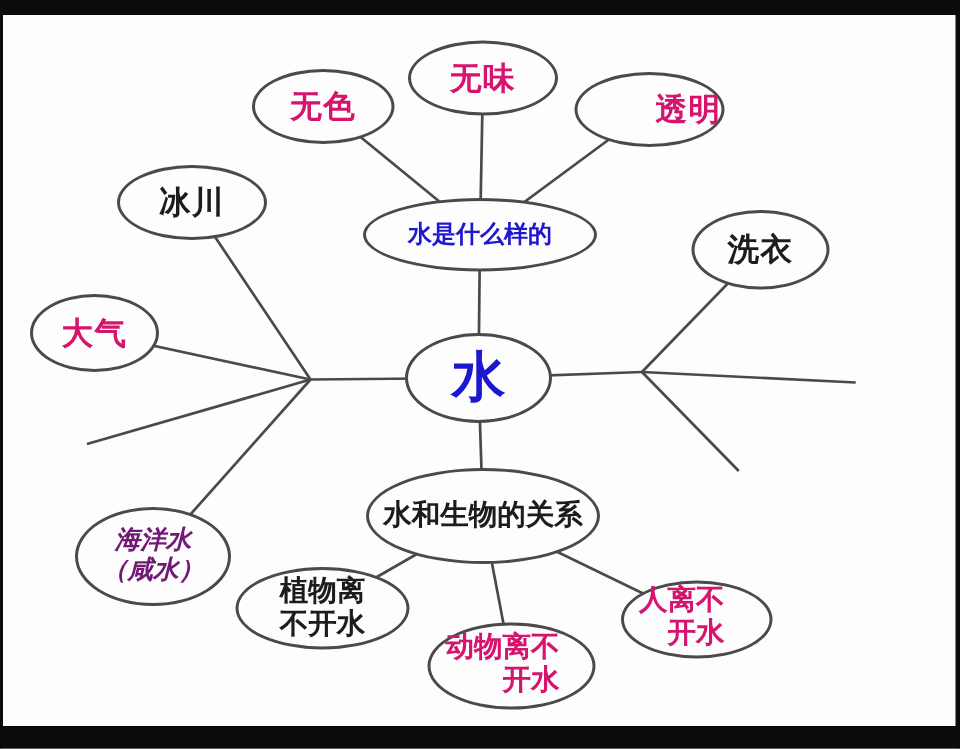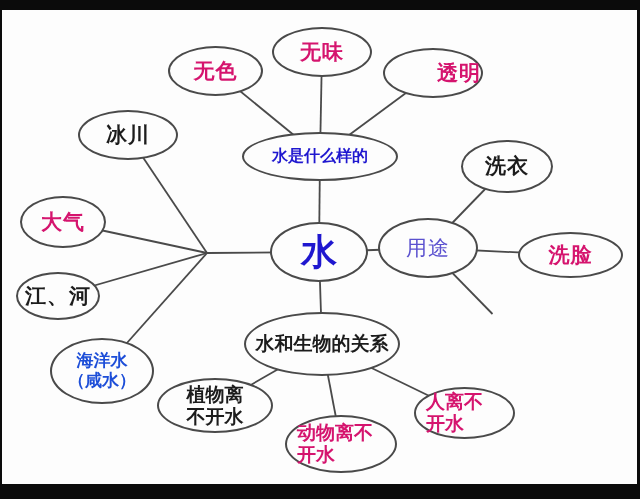--- a/index.html
+++ b/index.html
@@ -15,21 +15,21 @@
     display:flex;align-items:center;justify-content:center;
     text-align:center;font-weight:bold;font-size:21px;
     letter-spacing:1px;line-height:1.15;
   }
   .node-label{white-space:pre-line;}
   .fs-big{font-size:36px;letter-spacing:0;}
   .fs-mid{font-size:16px;letter-spacing:0;}
   .fs-rel{font-size:19px;letter-spacing:0;}
   .fs-two{font-size:19px;letter-spacing:0;}
   .fs-small{font-size:17px;letter-spacing:0;}
-  .align-left{justify-content:flex-start;text-align:left;padding-left:10px;}
+  .align-left{justify-content:flex-start;text-align:right;padding-left:10px;font-family:Liberation Mono, monospace;}
   .weight-normal{font-weight:normal;}
   .bar{position:absolute;z-index:3;background:#0b0b0b;}
   #bar-top{left:0;top:0;width:640px;height:10px;}
   #bar-bottom{left:0;top:484px;width:640px;height:15px;}
   #bar-left{left:0;top:0;width:2px;height:499px;}
   #bar-right{right:0;top:0;width:3px;height:499px;}
 </style>
 </head>
 <body>
 
@@ -77,40 +77,31 @@
 
 
   <div class="node" style="left: 78px; top: 110px; width: 100px; height: 50px; color: rgb(28, 28, 28);">
     <span class="node-label">冰川</span>
   </div>
 
   <div class="node" style="left: 20px; top: 196px; width: 86px; height: 52px; color: rgb(213, 20, 110);">
     <span class="node-label">大气</span>
   </div>
 
-  <div class="node" style="left: 16px; top: 272px; width: 84px; height: 48px; color: rgb(28, 28, 28);">
-    <span class="node-label">江、河</span>
-  </div>
 
-  <div class="node fs-small" style="left: 50px; top: 338px; width: 104px; height: 66px; color: #1d4ed8;">
+  <div class="node fs-small" style="left: 50px; top: 338px; width: 104px; height: 66px; color: #701a75; font-style: italic;">
     <span class="node-label">海洋水
 （咸水）</span>
   </div>
 
-  <div class="node weight-normal" style="left: 378px; top: 218px; width: 100px; height: 60px; color: rgb(91, 81, 207);">
-    <span class="node-label">用途</span>
-  </div>
 
   <div class="node" style="left: 461px; top: 140px; width: 92px; height: 53px; color: rgb(28, 28, 28); text-align: right;">
     <span class="node-label">洗衣</span>
   </div>
 
-  <div class="node" style="left: 518px; top: 232px; width: 105px; height: 46px; color: rgb(213, 20, 110);">
-    <span class="node-label">洗脸</span>
-  </div>
 
 
   <div class="node fs-rel" style="left: 244px; top: 312px; width: 156px; height: 64px; color: rgb(28, 28, 28);">
     <span class="node-label">水和生物的关系</span>
   </div>
 
   <div class="node fs-two" style="left: 157px; top: 378px; width: 116px; height: 55px; color: rgb(28, 28, 28); text-align: right;">
     <span class="node-label">植物离
 不开水</span>
   </div>

